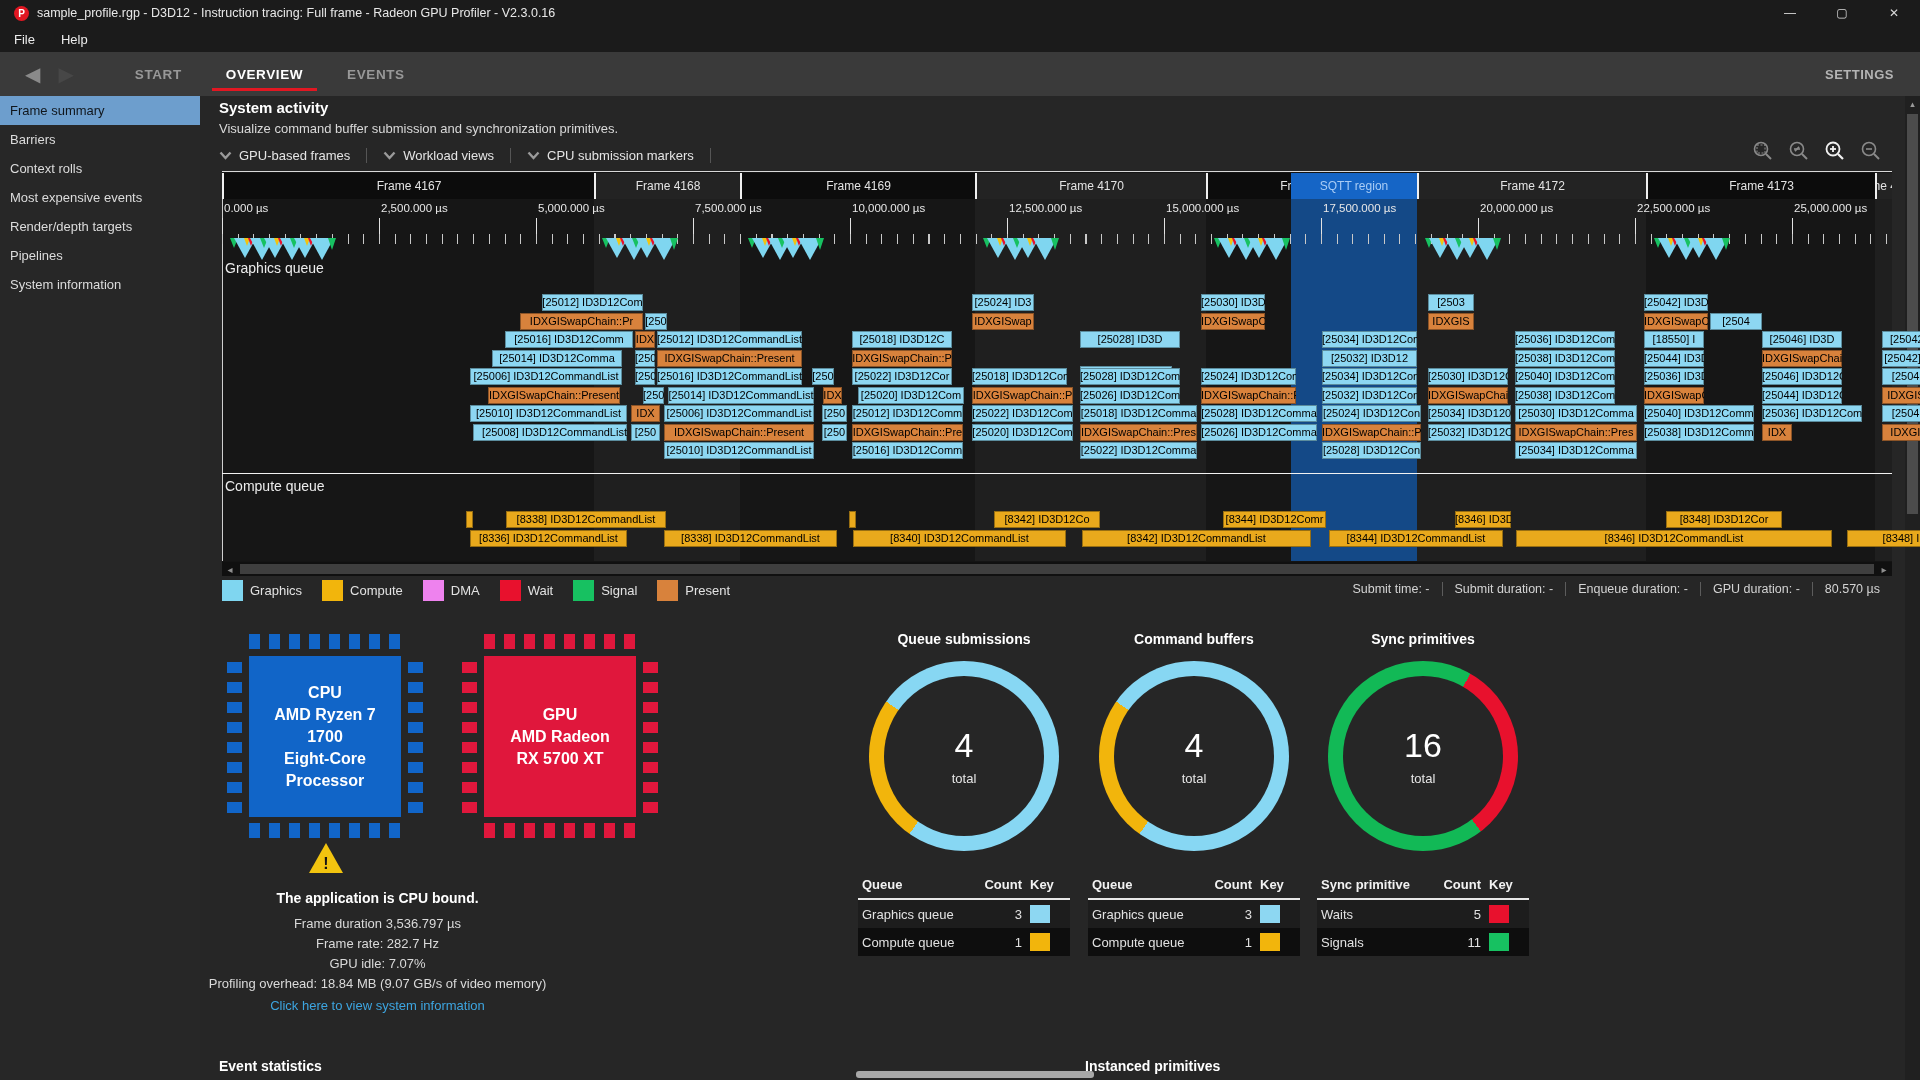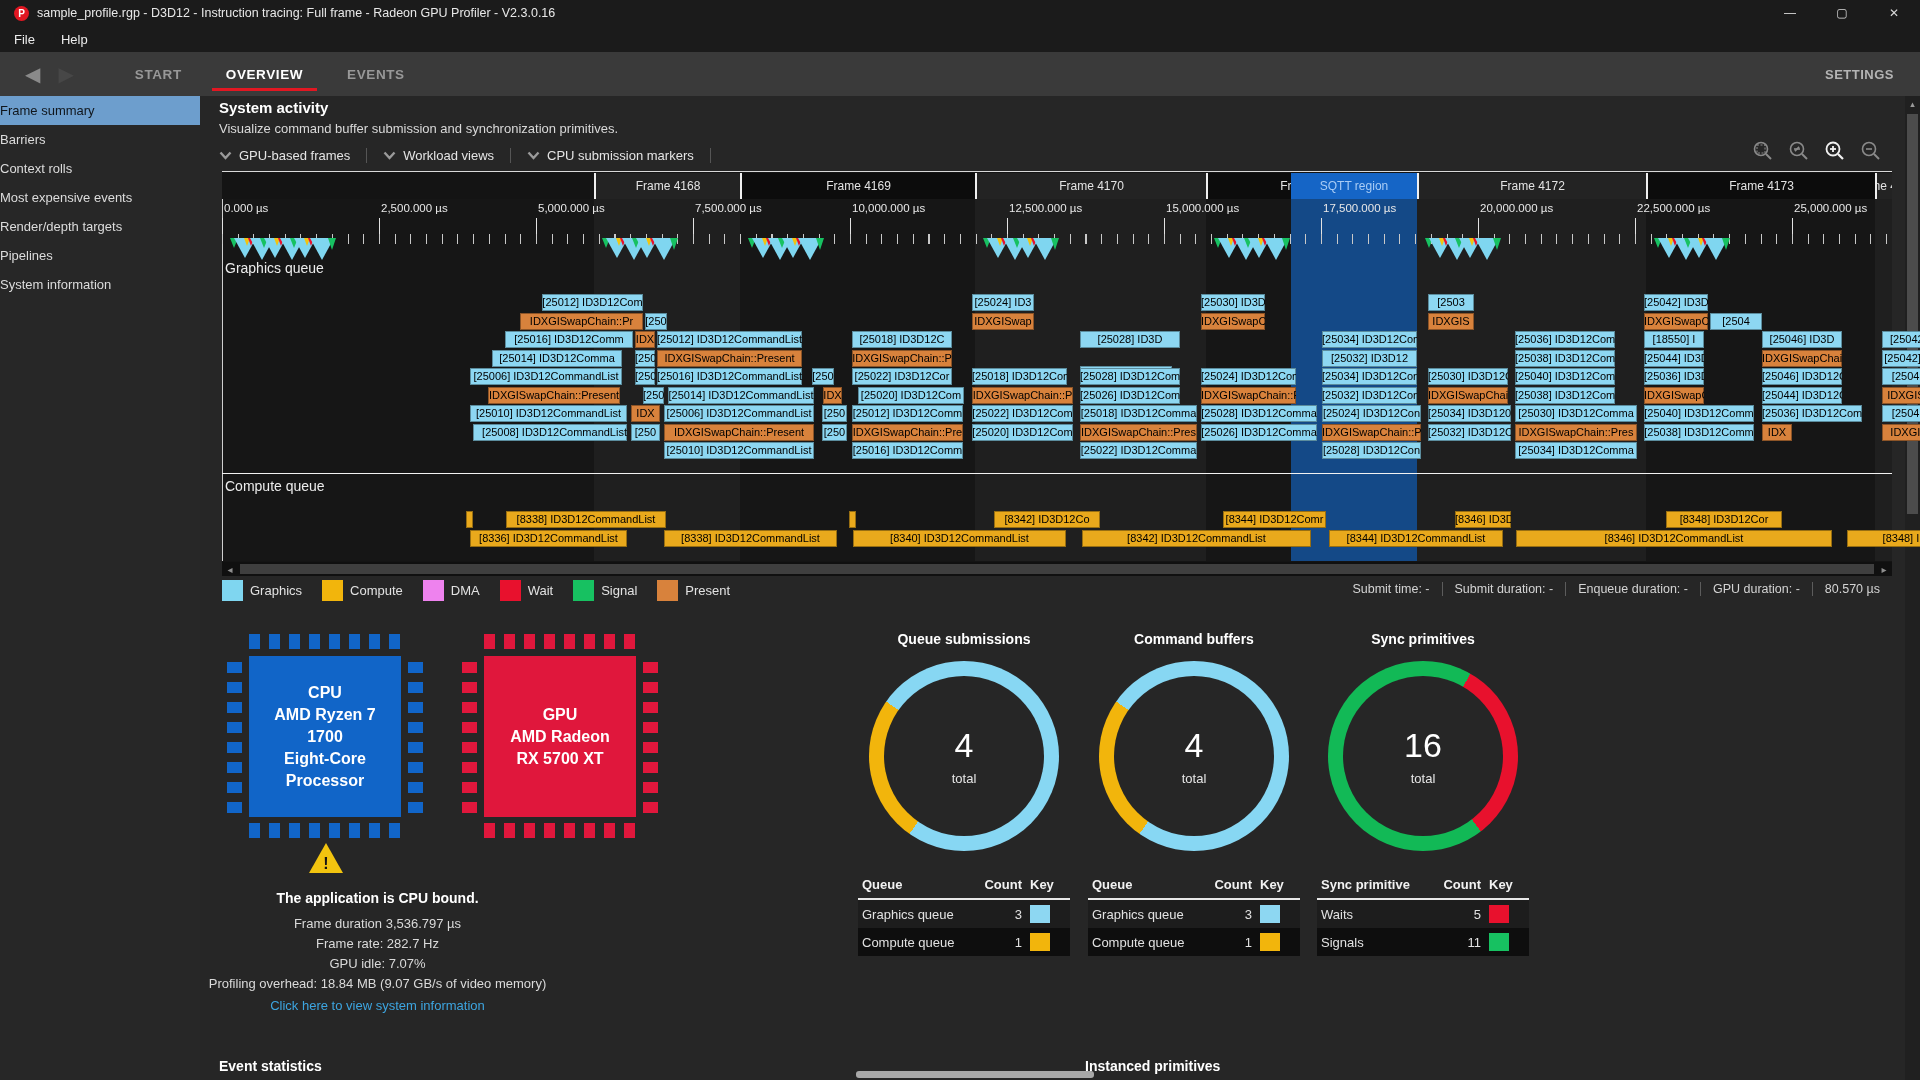--- a/index.html
+++ b/index.html
@@ -29,21 +29,21 @@
   .nav-tab { display:flex; align-items:center; padding:0 22px; font-size:13.5px; font-weight:bold;
     letter-spacing:.6px; color:#989898; position:relative; }
   .nav-tab.active { color:#ffffff; }
   .nav-tab.active::after { content:""; position:absolute; left:8px; right:8px; bottom:5px;
     height:3px; background:#e11722; }
   #nav-settings { margin-left:auto; display:flex; align-items:center; padding:0 26px;
     font-size:13px; font-weight:bold; letter-spacing:.5px; color:#b4b4b4; }
 
   
   #sidebar { position:absolute; top:96px; left:0; width:200px; height:984px; background:#272727; }
-  .side-item { height:29px; display:flex; align-items:center; font-size:13px;
+  .side-item { height:29px; display:flex; align-items:center; padding-left:10px; font-size:13px;
     color:#dcdcdc; }
   .side-item.selected { background:#6d9ecd; color:#10161c; }
 
   
   #sys-title { position:absolute; left:219px; top:99px; font-size:15px; font-weight:bold; color:#fff; }
   #sys-sub { position:absolute; left:219px; top:121px; font-size:13px; color:#d9d9d9; }
   #controls-row { position:absolute; left:219px; top:143px; height:24px; display:flex; align-items:center; }
   .dd { display:flex; align-items:center; gap:7px; padding:0 16px; border-right:1px solid #555;
     font-size:13px; color:#e4e4e4; }
   .dd:first-child { padding-left:0; }
@@ -229,20 +229,21 @@
     <div id="ruler"></div>
     <div id="gq-label">Graphics queue</div>
     <div id="queue-sep"></div>
     <div id="cq-label">Compute queue</div>
     <div id="hscroll">
       <div class="hs-arrow">◂</div>
       <div id="hs-thumb"></div>
       <div class="hs-arrow">▸</div>
     </div>
   <div class="col-shade" style="left: 0px; width: 372px; background: rgb(22, 22, 22);"></div>
+      <div class="frame-cell" style="left: 0px; width: 372px;">Frame 4167</div>
       <div class="col-shade" style="left: 372px; width: 146px; background: rgb(31, 31, 31);"></div>
       <div class="frame-cell alt" style="left: 372px; width: 146px;">Frame 4168</div>
       <div class="col-shade" style="left: 518px; width: 235px; background: rgb(22, 22, 22);"></div>
       <div class="frame-cell" style="left: 518px; width: 235px;">Frame 4169</div>
       <div class="col-shade" style="left: 753px; width: 231px; background: rgb(31, 31, 31);"></div>
       <div class="frame-cell alt" style="left: 753px; width: 231px;">Frame 4170</div>
       <div class="col-shade" style="left: 984px; width: 211px; background: rgb(22, 22, 22);"></div>
       <div class="frame-cell" style="left: 984px; width: 211px;">Frame 4171</div>
       <div class="col-shade" style="left: 1195px; width: 229px; background: rgb(31, 31, 31);"></div>
       <div class="frame-cell alt" style="left: 1195px; width: 229px;">Frame 4172</div>

